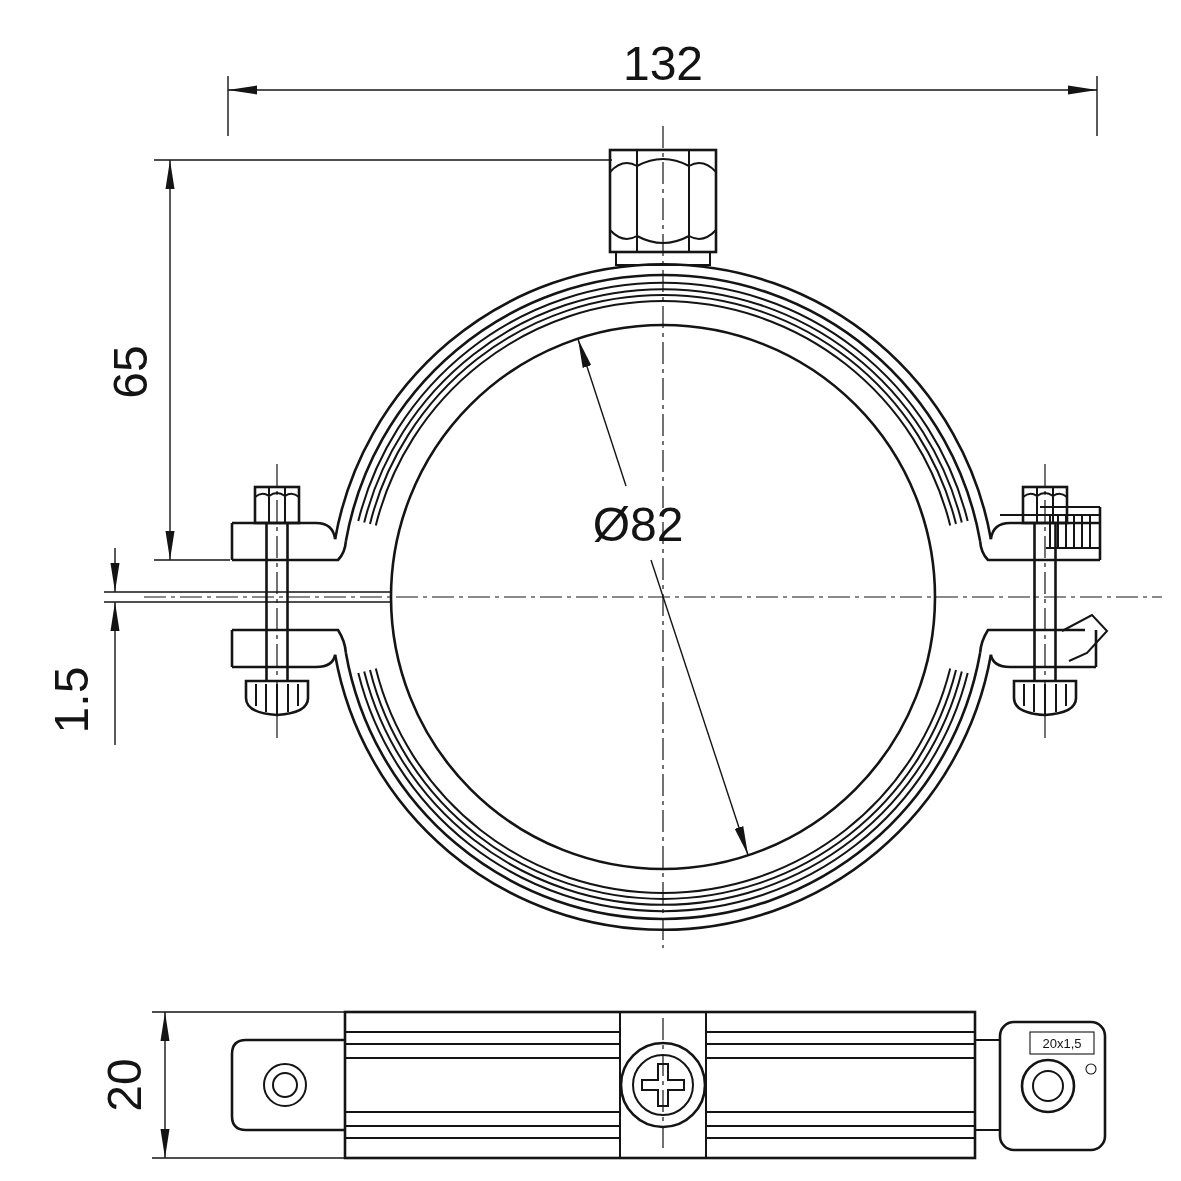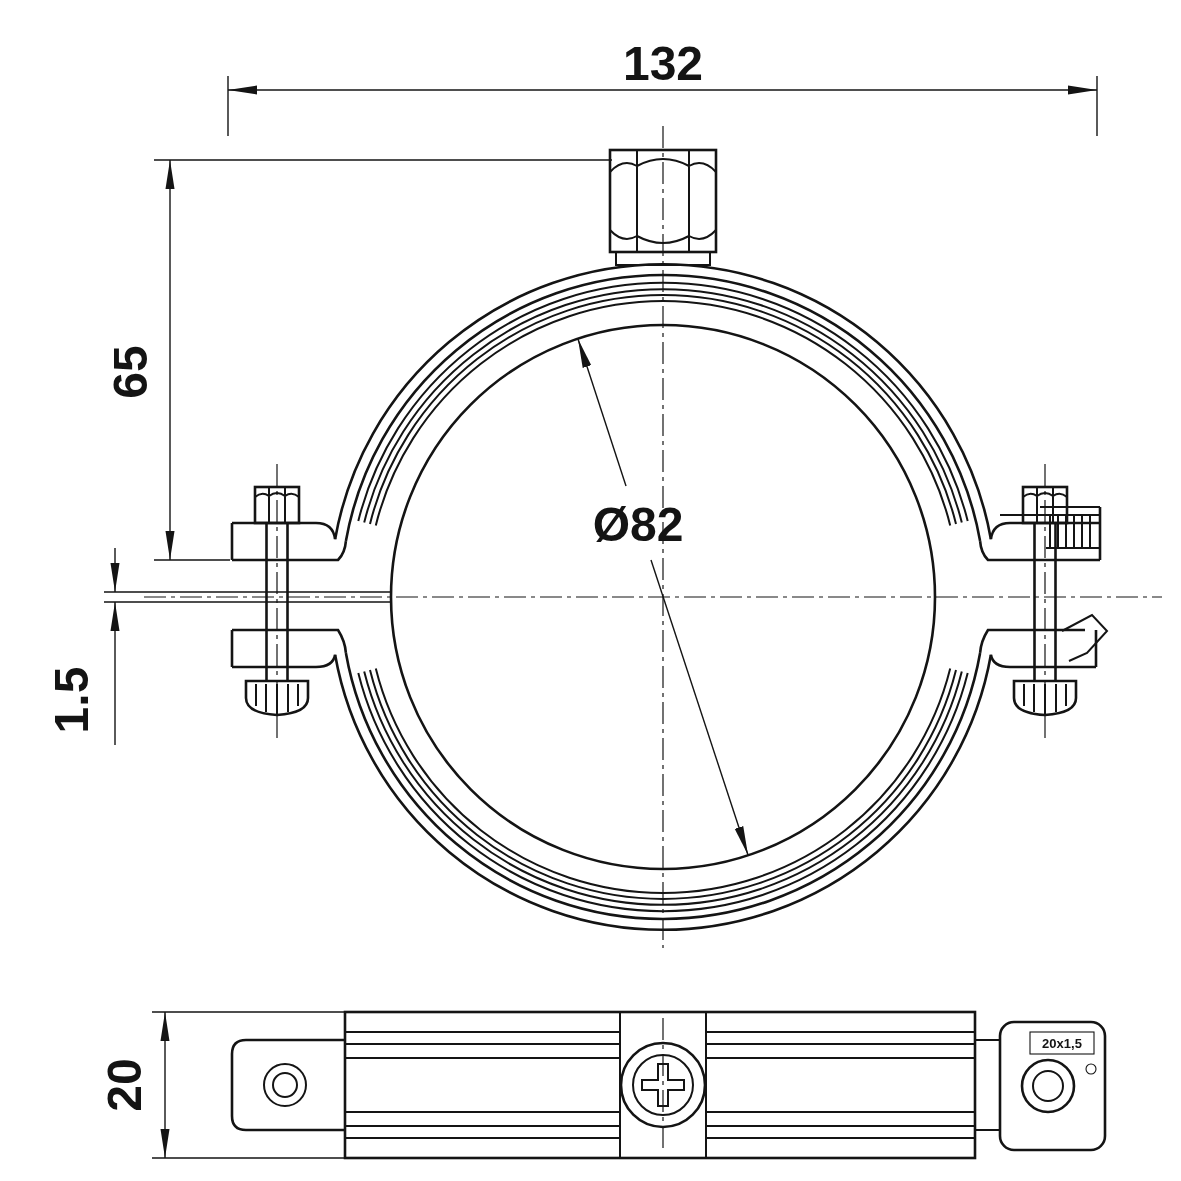--- a/index.html
+++ b/index.html
@@ -1,20 +1,19 @@
 <!DOCTYPE html>
 <html><head>
 <meta charset="utf-8">
 <style>
   html,body { margin:0; padding:0; background:#ffffff; }
   .stage {
     position:relative; width:1181px; height:1181px; background:#ffffff;
     font-family:"Liberation Sans", sans-serif;
     overflow:hidden;
-    font-weight:bold;
   }
   svg { display:block; font-family:"Liberation Sans", sans-serif; }
   .obj  { stroke:#141414; stroke-width:2.6; fill:none; }
   .obj2 { stroke:#141414; stroke-width:2.0; fill:none; }
   .thin { stroke:#141414; stroke-width:1.4; fill:none; }
   .xfine{ stroke:#141414; stroke-width:1.1; fill:none; }
   .cl   { stroke:#141414; stroke-width:1.2; fill:none; stroke-dasharray:22 5 4 5; }
   .dimtext  { fill:#141414; font-size:48px; }
   .stamptext{ fill:#141414; font-size:13px; }
 </style>

